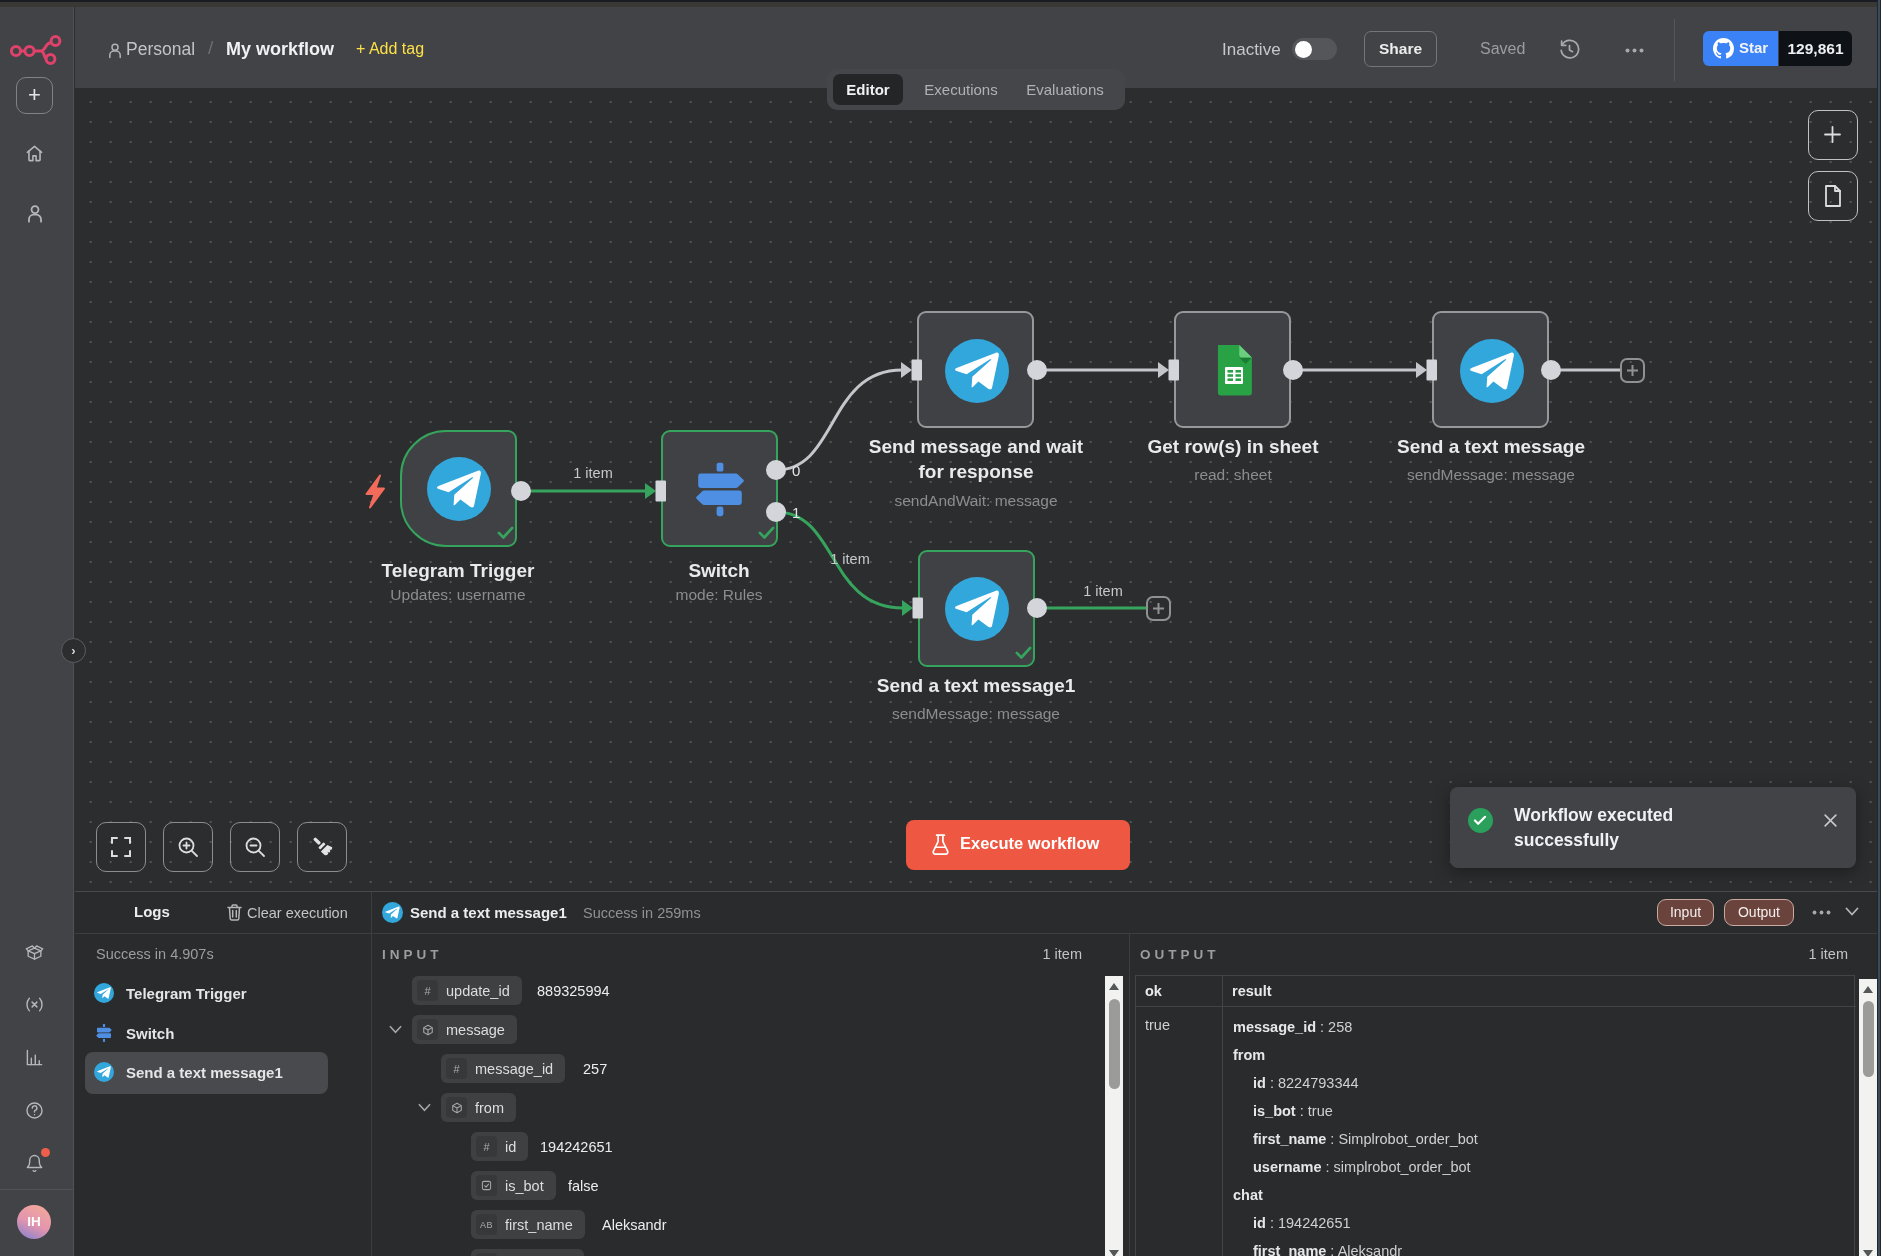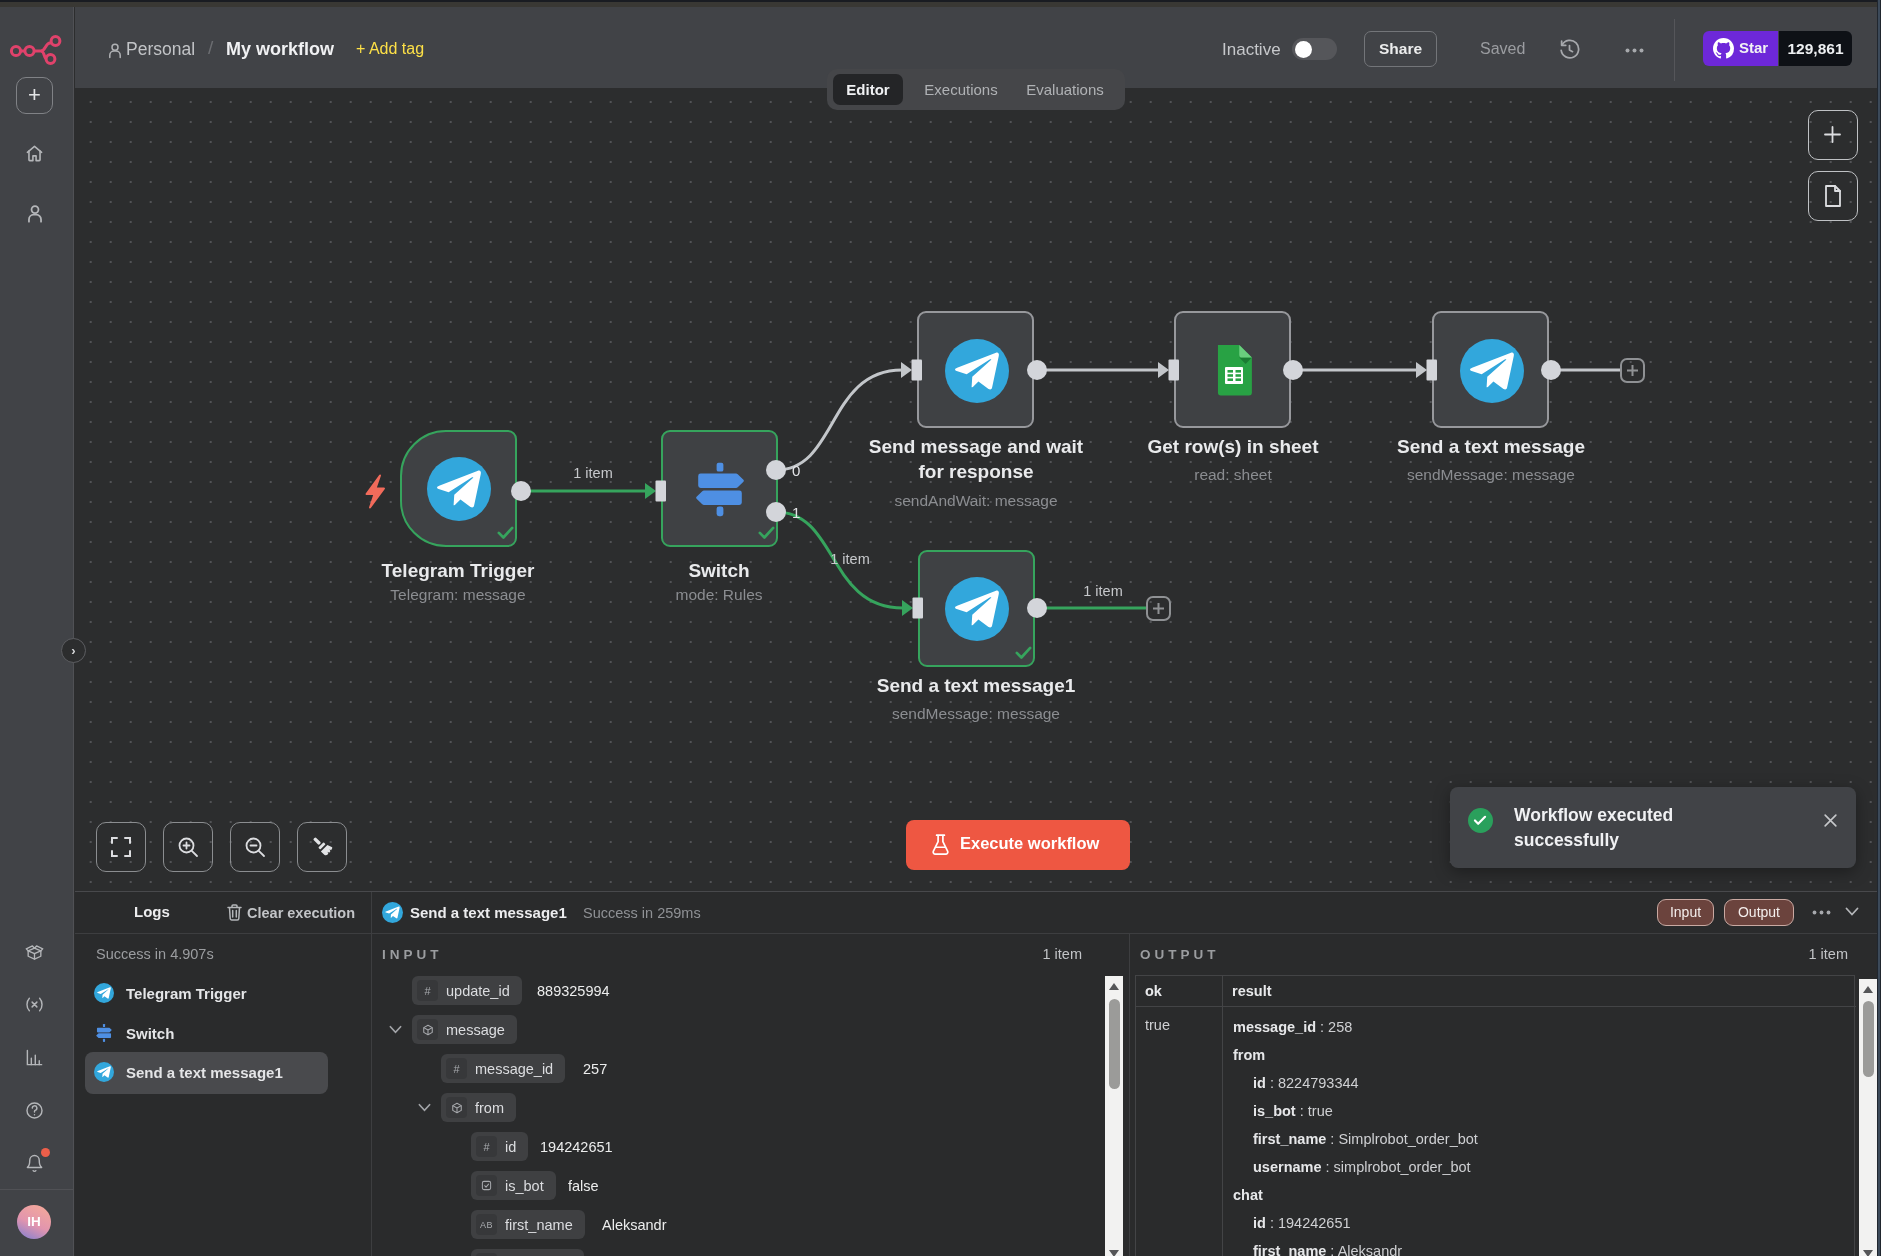--- a/index.html
+++ b/index.html
@@ -65,21 +65,21 @@
       <path d="M3 2.5 v4.7 h4.7"></path>
       <path d="M12 7.5 v5 l3.5 2"></path>
   </svg>
   <svg class="abs" style="left:1550px;top:41px;" width="19" height="5" viewBox="0 0 19 5" fill="#a7a9ad">
       <circle cx="2.5" cy="2.5" r="2"></circle>
       <circle cx="9.5" cy="2.5" r="2"></circle>
       <circle cx="16.5" cy="2.5" r="2"></circle>
     </svg>
   <div class="abs" style="left:1599px;top:12px;width:1px;height:62px;background:#55565a;"></div>
 
-  <div class="abs" style="left:1628px;top:24px;width:75px;height:35px;background:#6d28d9;border-radius:6px 0 0 6px;">
+  <div class="abs" style="left:1628px;top:24px;width:75px;height:35px;background:#3b82f6;border-radius:6px 0 0 6px;">
     <svg class="abs" style="left:10px;top:7px;" width="21" height="21" viewBox="0 0 16 16" fill="#ffffff">
         <path d="M8 0C3.58 0 0 3.58 0 8c0 3.54 2.29 6.53 5.47 7.59.4.07.55-.17.55-.38 0-.19-.01-.82-.01-1.49-2.01.37-2.53-.49-2.69-.94-.09-.23-.48-.94-.82-1.13-.28-.15-.68-.52-.01-.53.63-.01 1.08.58 1.23.82.72 1.21 1.87.87 2.33.66.07-.52.28-.87.51-1.07-1.78-.2-3.64-.89-3.64-3.95 0-.87.31-1.59.82-2.15-.08-.2-.36-1.02.08-2.12 0 0 .67-.21 2.2.82.64-.18 1.32-.27 2-.27s1.36.09 2 .27c1.53-1.04 2.2-.82 2.2-.82.44 1.1.16 1.92.08 2.12.51.56.82 1.27.82 2.15 0 3.07-1.87 3.75-3.65 3.95.29.25.54.73.54 1.48 0 1.07-.01 1.93-.01 2.2 0 .21.15.46.55.38A8.01 8.01 0 0 0 16 8c0-4.42-3.58-8-8-8z"></path>
       </svg>
     <div class="abs" style="left:36px;top:8px;font-size:15px;font-weight:bold;color:#f2f3f4;">Star</div>
   </div>
   <div class="abs" style="left:1704px;top:24px;width:73px;height:35px;background:#0e1116;border-radius:0 6px 6px 0;text-align:center;line-height:35px;font-size:15.5px;font-weight:bold;color:#eef0f2;">129,861</div>
 </div>
 <div class="abs" style="left:1877px;top:0;width:4px;height:1256px;background:#20262e;z-index:60;">
   <div class="abs" style="left:1px;top:0;width:1.5px;height:1256px;background:#3c4a5a;"></div>
 </div>
@@ -144,21 +144,21 @@
 <div class="node green trig" style="left:400px;top:430px;">
   <svg class="abs" style="left:25px;top:25px;" width="64" height="64" viewBox="0 0 24 24">
     <circle cx="12" cy="12" r="12" fill="#32a7dc"></circle>
     <path d="M9.78 18.65l.28-4.23 7.68-6.92c.34-.31-.07-.46-.52-.19L7.74 13.3 3.64 12c-.88-.25-.89-.86.2-1.3l15.97-6.16c.73-.33 1.43.18 1.15 1.3l-2.72 12.81c-.19.91-.74 1.13-1.5.71L12.6 16.3l-1.99 1.93c-.23.23-.42.42-.83.42z" fill="#ffffff" transform="translate(1.05,1.05) scale(0.912)"></path>
   </svg>
   <svg class="check" style="left:94px;top:93px;" width="19" height="15" viewBox="0 0 22 18" fill="none" stroke="#36a45d" stroke-width="3.2" stroke-linecap="round" stroke-linejoin="round">
       <path d="M3 9.5 L8.5 15 L19 3.5"></path>
     </svg>
 </div>
 <div class="nlabel" style="left:308px;top:558px;width:300px;">Telegram Trigger</div>
-<div class="nsub" style="left:308px;top:586px;width:300px;">Telegram: message</div>
+<div class="nsub" style="left:308px;top:586px;width:300px;">Updates: username</div>
 
 <div class="node green" style="left:661px;top:430px;">
   <svg class="abs" style="left:26px;top:26px;" width="62" height="62" viewBox="0 0 64 64" fill="#4e8fe3">
     <rect x="28.5" y="5" width="7" height="9" rx="2"></rect>
     <path d="M12 16 h36.5 a2.5 2.5 0 0 1 1.8.7 l5.9 5.8 a1.4 1.4 0 0 1 0 2 l-5.9 5.8 a2.5 2.5 0 0 1 -1.8.7 H12 a2.5 2.5 0 0 1 -2.5 -2.5 v-10 a2.5 2.5 0 0 1 2.5 -2.5 z"></path>
     <path d="M52 33.5 H15.5 a2.5 2.5 0 0 0 -1.8.7 l-5.9 5.8 a1.4 1.4 0 0 0 0 2 l5.9 5.8 a2.5 2.5 0 0 0 1.8.7 H52 a2.5 2.5 0 0 0 2.5 -2.5 v-10 a2.5 2.5 0 0 0 -2.5 -2.5 z"></path>
     <rect x="28.5" y="50" width="7" height="10" rx="2.5"></rect>
   </svg>
   <svg class="check" style="left:94px;top:93px;" width="19" height="15" viewBox="0 0 22 18" fill="none" stroke="#36a45d" stroke-width="3.2" stroke-linecap="round" stroke-linejoin="round">
       <path d="M3 9.5 L8.5 15 L19 3.5"></path>
@@ -286,21 +286,21 @@
 </div>
 <div class="abs" id="logs">
 
   <div class="abs" style="left:0;top:41px;width:1806px;height:1px;background:#3d3e40;"></div>
   <div class="abs" style="left:296px;top:0;width:1px;height:365px;background:#3d3e40;"></div>
   <div class="abs" style="left:1054px;top:42px;width:1px;height:323px;background:#3d3e40;"></div>
   <div class="abs" style="left:21px;top:11px;font-size:15px;font-weight:bold;color:#ececee;margin-left:38px;">Logs</div>
   <svg class="abs" style="left:152px;top:12px;" width="15" height="17" viewBox="0 0 15 17" fill="none" stroke="#b4b6b9" stroke-width="1.5" stroke-linecap="round">
       <path d="M1 3.5 h13 M5 3.5 V2 a1 1 0 0 1 1 -1 h3 a1 1 0 0 1 1 1 v1.5 M2.5 3.5 l.7 11 a1.5 1.5 0 0 0 1.5 1.5 h5.6 a1.5 1.5 0 0 0 1.5 -1.5 l.7 -11 M5.7 6.5 v6.5 M9.3 6.5 v6.5"></path>
     </svg>
-  <div class="abs" style="left:172px;top:13px;font-size:14.5px;font-weight:700;color:#c2c4c7;">Clear execution</div>
+  <div class="abs" style="left:172px;top:13px;font-size:14.5px;font-weight:400;color:#c2c4c7;">Clear execution</div>
   <svg class="abs" style="left:307px;top:10px;" width="21" height="21" viewBox="0 0 24 24">
     <circle cx="12" cy="12" r="12" fill="#32a7dc"></circle>
     <path d="M9.78 18.65l.28-4.23 7.68-6.92c.34-.31-.07-.46-.52-.19L7.74 13.3 3.64 12c-.88-.25-.89-.86.2-1.3l15.97-6.16c.73-.33 1.43.18 1.15 1.3l-2.72 12.81c-.19.91-.74 1.13-1.5.71L12.6 16.3l-1.99 1.93c-.23.23-.42.42-.83.42z" fill="#ffffff" transform="translate(1.05,1.05) scale(0.912)"></path>
   </svg>
   <div class="abs" style="left:335px;top:12px;font-size:15px;font-weight:bold;color:#ececee;">Send a text message1</div>
   <div class="abs" style="left:508px;top:13px;font-size:14.5px;color:#8f9195;">Success in 259ms</div>
   <div class="abs" style="left:1582px;top:7px;width:57px;height:27px;background:#6b433d;border:1px solid #c9a9a2;border-radius:9px;text-align:center;line-height:25px;font-size:14px;color:#f4eeec;">Input</div>
   <div class="abs" style="left:1649px;top:7px;width:70px;height:27px;background:#6b433d;border:1px solid #c9a9a2;border-radius:9px;text-align:center;line-height:25px;font-size:14px;color:#f4eeec;">Output</div>
   <svg class="abs" style="left:1737px;top:18px;" width="19" height="5" viewBox="0 0 19 5" fill="#a7a9ad">
       <circle cx="2.5" cy="2.5" r="1.9"></circle>

